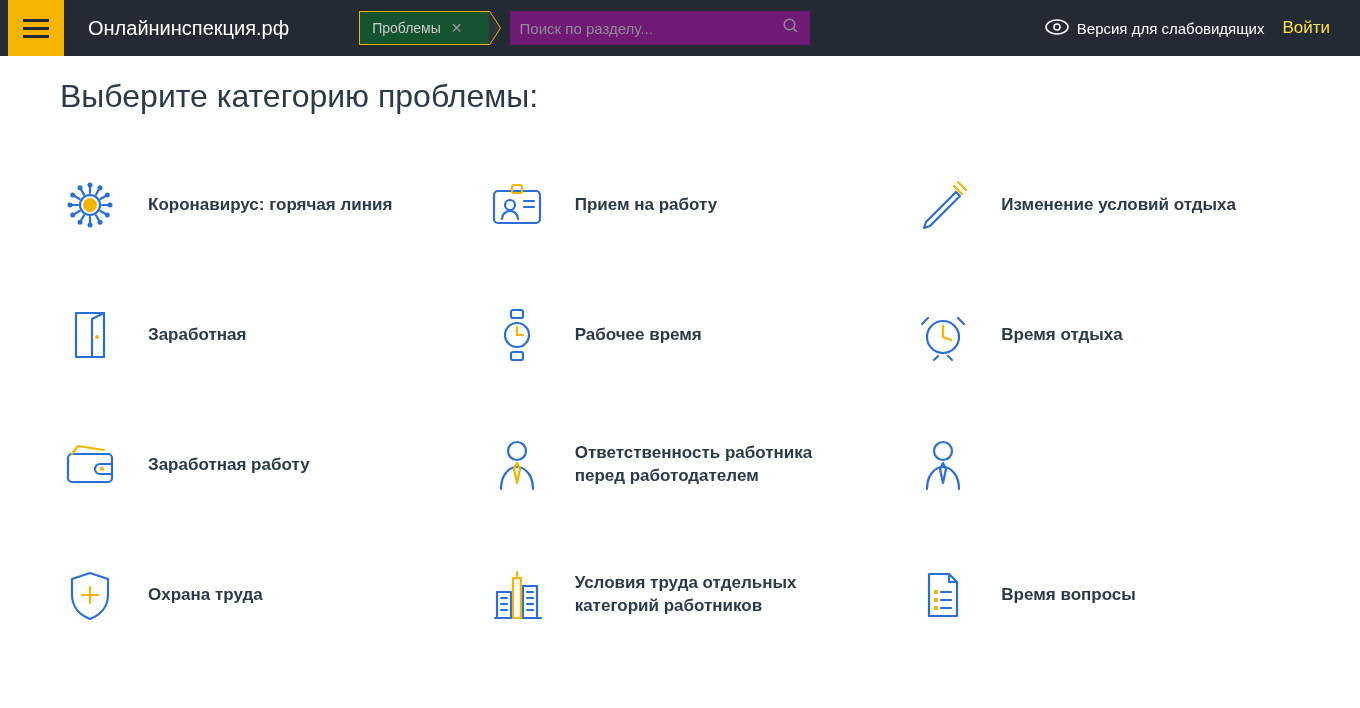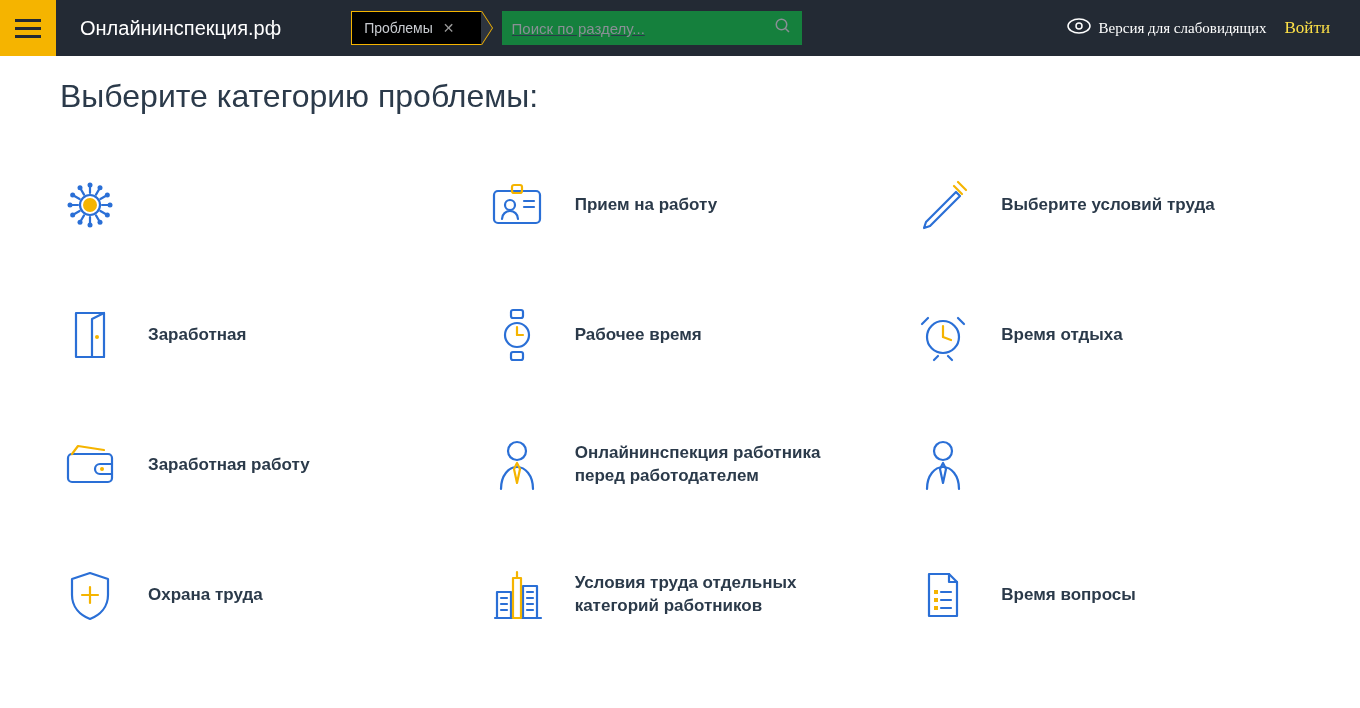--- a/index.html
+++ b/index.html
@@ -1,33 +1,33 @@
 <!DOCTYPE html>
 <html><head>
 <meta charset="utf-8">
 <style>
   * { box-sizing: border-box; margin: 0; padding: 0; }
   body { font-family: Arial, Helvetica, sans-serif; background: #fff; color: #2b3a4a; width: 1360px; }
-  .header { background: #232a34; height: 56px; display: flex; align-items: center; }
+  .header { background: #232a34; height: 56px; display: flex; align-items: center; padding-left: 8px; }
   .burger { width: 56px; height: 56px; background: #f5b400; display: flex; align-items: center; justify-content: center; cursor: pointer; }
   .burger-lines { width: 26px; height: 18px; position: relative; }
   .burger-lines span { position: absolute; left: 0; right: 0; height: 2.5px; background: #232a34; }
   .burger-lines span:nth-child(1){ top:0; }
   .burger-lines span:nth-child(2){ top:8px; }
   .burger-lines span:nth-child(3){ top:16px; }
   .brand { color: #fff; font-size: 20px; margin-left: 24px; white-space: nowrap; }
   .search-scope { display: flex; align-items: center; margin-left: 70px; }
-  .scope-tag { position: relative; height: 34px; border: 1px solid #f5b400; display: flex; align-items: center; padding: 0 26px 0 12px; color: #c9ccd1; font-size: 14px; background: #000000; }
+  .scope-tag { position: relative; height: 34px; border: 1px solid #f5b400; display: flex; align-items: center; padding: 0 26px 0 12px; color: #c9ccd1; font-size: 14px; background: #14532d; }
   .scope-tag::after { content:""; position:absolute; right:-11px; top:-1px; width:0; height:0; border-top:17px solid transparent; border-bottom:17px solid transparent; border-left:11px solid #2d343e; filter: drop-shadow(1px 0 0 #f5b400); }
   .scope-close { margin-left: 10px; color: #999; font-size: 14px; cursor:pointer; }
-  .search-box { display:flex; align-items:center; background:#15803d; height:34px; margin-left:20px; width:300px; padding:0 10px;text-decoration:underline; }
+  .search-box { display:flex; align-items:center; background:#701a75; height:34px; margin-left:20px; width:300px; padding:0 10px; }
   .search-box input { flex:1; background:transparent; border:none; outline:none; color:#ccc; font-size:15px; }
   .search-box input::placeholder { color:#8a8f96; }
   .search-icon { color:#8a8f96; margin-left:8px; }
-  .header-right { margin-left:auto; display:flex; align-items:center; gap:18px; padding-right:30px;font-family:Liberation Serif, serif; }
+  .header-right { margin-left:auto; display:flex; align-items:center; gap:18px; padding-right:30px; }
   .accessibility { display:flex; align-items:center; gap:8px; color:#fff; font-size:15px; cursor:pointer; }
   .login { color:#fde047; font-size:17px; cursor:pointer; }
 
   .main { padding: 22px 60px; }
   .page-title { font-size: 32px; font-weight: 400; color:#2b3a4a; margin-bottom: 60px; }
   .grid { display:grid; grid-template-columns: repeat(3, 1fr); column-gap: 40px; row-gap: 70px; }
   .card { display:flex; align-items:center; gap:28px; cursor:pointer; }
   .icon-box { width:60px; height:60px; display:flex; align-items:center; justify-content:center; flex-shrink:0; }
   .card-label { font-size:17px; font-weight:700; color:#2b3a4a; line-height:1.35; max-width:260px; }
   svg { overflow: visible; }
@@ -102,20 +102,21 @@
               <line x1="25.999999999999996" y1="14" x2="25.999999999999996" y2="6"></line>
               <circle cx="25.999999999999996" cy="6" r="2.5" fill="#2a6fd6" stroke="none"></circle>
               <line x1="32" y1="15.607695154586736" x2="36" y2="8.679491924311229"></line>
               <circle cx="36" cy="8.679491924311229" r="2.5" fill="#2a6fd6" stroke="none"></circle>
               <line x1="36.392304845413264" y1="19.999999999999993" x2="43.320508075688764" y2="15.999999999999991"></line>
               <circle cx="43.320508075688764" cy="15.999999999999991" r="2.5" fill="#2a6fd6" stroke="none"></circle>
             </g>
             <circle cx="26" cy="26" r="7" fill="#f5b400" stroke="none"></circle>
           </svg>
         </div>
+    <div class="card-label">Коронавирус: горячая линия</div>
   </div>
 
   <div class="card">
     <div class="icon-box">
           <svg width="54" height="44" viewBox="0 0 54 44">
             <g stroke-width="2.2" stroke-linecap="round" stroke-linejoin="round" fill="none" stroke="#2a6fd6">
               <rect x="4" y="8" width="46" height="32" rx="4"></rect>
               <circle cx="20" cy="22" r="5"></circle>
               <path d="M12 36c0-5 4-8 8-8s8 3 8 8"></path>
               <line x1="34" y1="18" x2="44" y2="18"></line>
@@ -134,21 +135,21 @@
           <svg width="50" height="50" viewBox="0 0 50 50">
             <g stroke-width="2.2" stroke-linecap="round" stroke-linejoin="round" fill="none" stroke="#2a6fd6">
               <path d="M8 42 L38 12 L42 16 L12 46 L6 48 L8 42 Z"></path>
             </g>
             <g stroke-width="2.2" stroke-linecap="round" stroke-linejoin="round" fill="none" stroke="#f5b400">
               <path d="M36 6 L44 14"></path>
               <path d="M40 2 L48 10"></path>
             </g>
           </svg>
         </div>
-    <div class="card-label">Выберите условий труда</div>
+    <div class="card-label">Изменение условий отдыха</div>
   </div>
 
   <div class="card">
     <div class="icon-box">
           <svg width="40" height="52" viewBox="0 0 40 52">
             <g stroke-width="2.2" stroke-linecap="round" stroke-linejoin="round" fill="none" stroke="#2a6fd6">
               <rect x="6" y="4" width="28" height="44"></rect>
               <path d="M34 4 L22 10 L22 48 L34 48"></path>
             </g>
             <circle cx="27" cy="28" r="2" fill="#f5b400"></circle>
@@ -214,21 +215,21 @@
           <svg width="44" height="52" viewBox="0 0 44 52">
             <g stroke-width="2.2" stroke-linecap="round" stroke-linejoin="round" fill="none" stroke="#2a6fd6">
               <circle cx="22" cy="12" r="9"></circle>
               <path d="M6 50c0-14 8-22 16-22s16 8 16 22"></path>
             </g>
             <g stroke-width="2.2" stroke-linecap="round" stroke-linejoin="round" fill="none" stroke="#f5b400">
               <path d="M22 24 L19 30 L22 44 L25 30 Z"></path>
             </g>
           </svg>
         </div>
-    <div class="card-label">Онлайнинспекция работника перед работодателем</div>
+    <div class="card-label">Ответственность работника перед работодателем</div>
   </div>
 
   <div class="card">
     <div class="icon-box">
           <svg width="44" height="52" viewBox="0 0 44 52">
             <g stroke-width="2.2" stroke-linecap="round" stroke-linejoin="round" fill="none" stroke="#2a6fd6">
               <circle cx="22" cy="12" r="9"></circle>
               <path d="M6 50c0-14 8-22 16-22s16 8 16 22"></path>
             </g>
             <g stroke-width="2.2" stroke-linecap="round" stroke-linejoin="round" fill="none" stroke="#2a6fd6">

